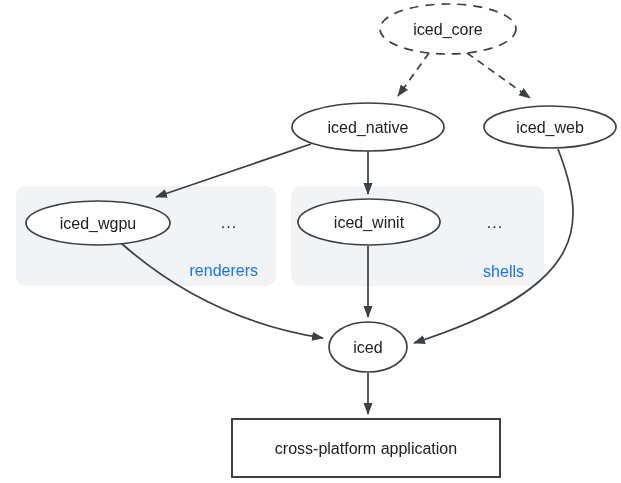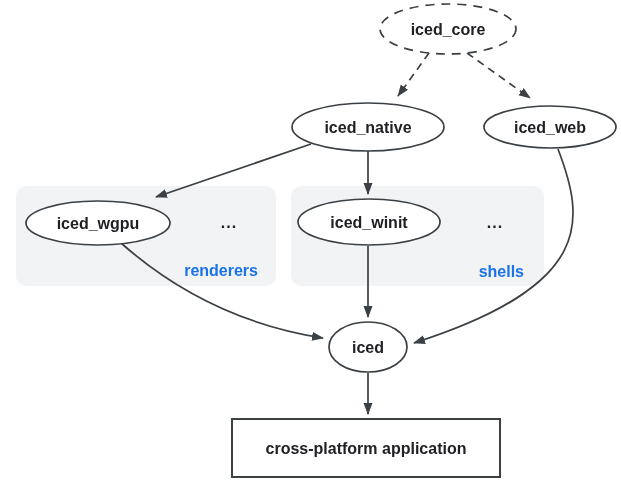--- a/index.html
+++ b/index.html
@@ -7,21 +7,20 @@
     padding: 0;
     background: #ffffff;
   }
   .canvas {
     position: relative;
     width: 621px;
     height: 483px;
     background: var(--background, #ffffff);
     font-family: "Liberation Sans", sans-serif;
     overflow: hidden;
-    font-weight: bold;
   }
   svg { display: block; }
 
   .group-box {
     fill: var(--group-fill, #f1f3f5);
     stroke: none;
   }
   .node-ellipse {
     fill: #ffffff;
     stroke: var(--stroke, #3b4045);

